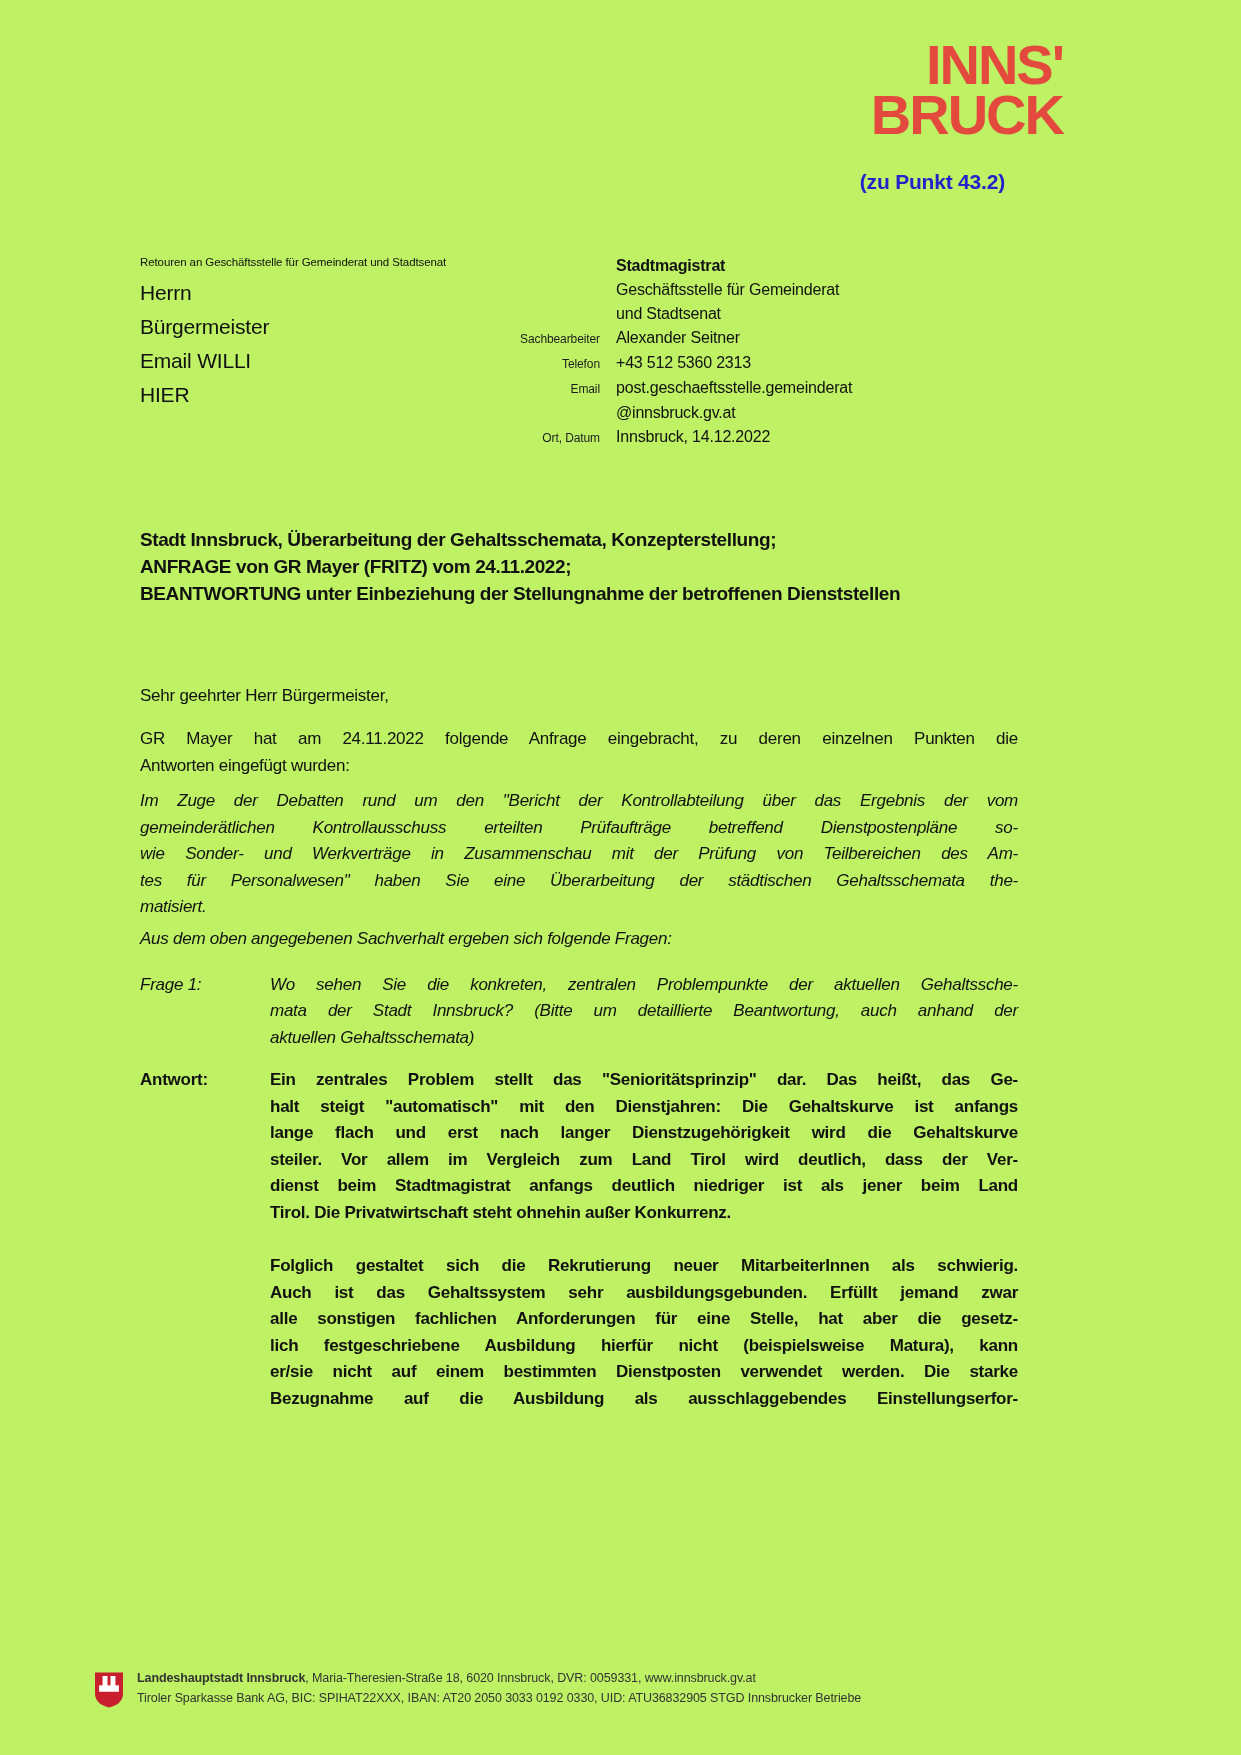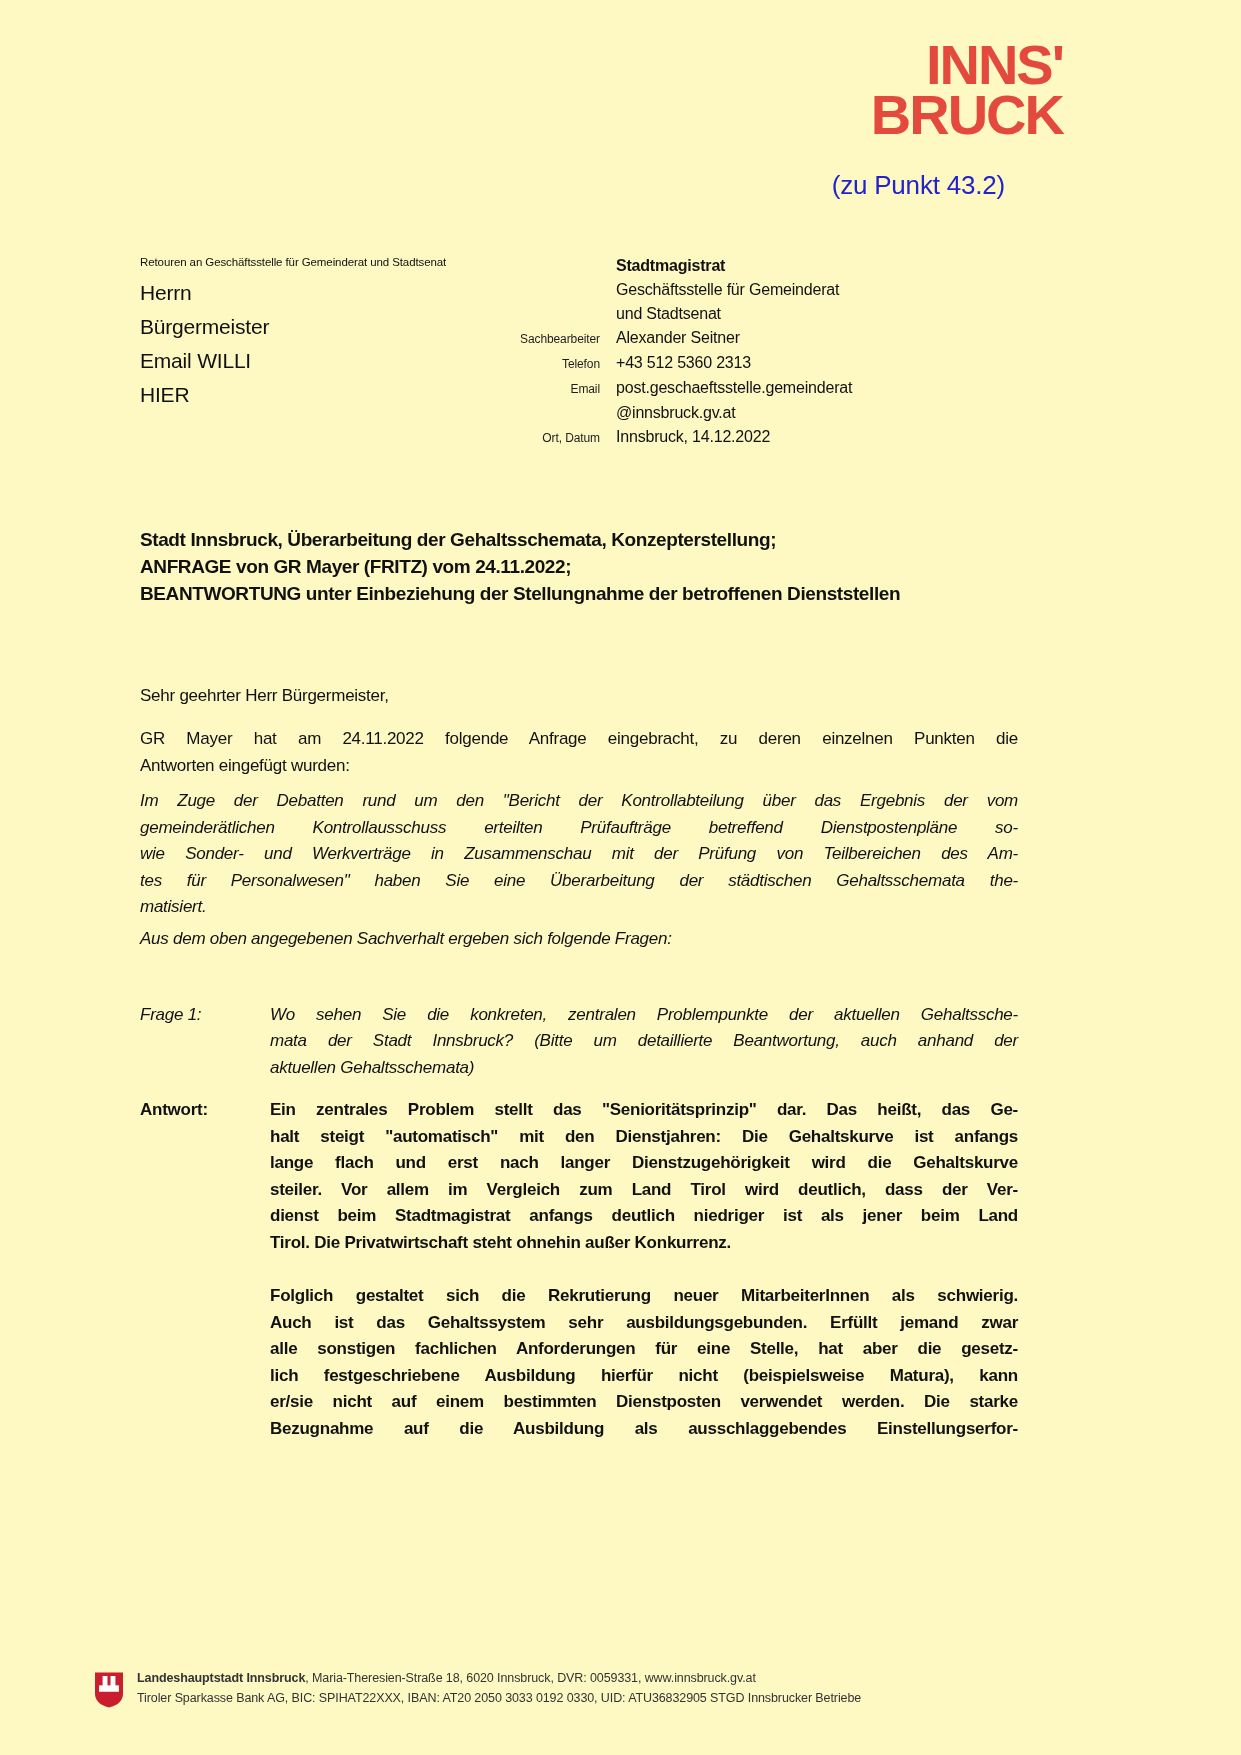--- a/index.html
+++ b/index.html
@@ -1,38 +1,39 @@
 <!DOCTYPE html>
 <html style="--logo-red: #e4493e; --annotation-blue: #2323cc; --footer-red: #c81e2e;"><head>
 <meta charset="utf-8">
 <style>
   html,body{margin:0;padding:0;background:#fff;}
   #page{
     position:relative;
     width:1241px;height:1755px;
-    background:#fef9c3;
+    background:#bef264;
     font-family:"Liberation Sans","DejaVu Sans",sans-serif;
     color:#111;
     overflow:hidden;
   }
   
   .logo{
     position:absolute;top:40px;right:178px;
     text-align:right;
     color:var(--logo-red,#e4493e);
     font-weight:800;
     font-size:56px;
     line-height:50px;
     letter-spacing:-2px;
   }
   .annotation{
     position:absolute;top:170px;right:236px;
     color:var(--annotation-blue,#2323cc);
-    font-size:26px;
+    font-size:21px;
     letter-spacing:-0.2px;
+    font-weight:bold;
   }
   
   .recipient{position:absolute;left:140px;top:256px;}
   .return-note{font-size:11.5px;letter-spacing:-0.1px;margin-bottom:8px;}
   .recipient-lines div{font-size:21px;line-height:34px;letter-spacing:-0.2px;}
   
   .sender{position:absolute;left:420px;top:254px;}
   .srow{display:flex;align-items:baseline;line-height:24px;}
   .slabel{
     width:180px;min-width:180px;text-align:right;padding-right:16px;
@@ -52,21 +53,21 @@
   }
   .salutation{margin:0;}
   .para{margin-top:16px;}
   .italic{font-style:italic;}
   .bold{font-weight:bold;}
   .jlines > div{text-align:justify;text-align-last:justify;}
   .jlines > div:last-child{text-align-last:left;}
   .jall > div{text-align:justify;text-align-last:justify;}
   .quote{margin-top:9px;line-height:26.5px;}
   .transition{margin-top:4px;}
-  .qa{display:flex;margin-top:50px;line-height:26.5px;}
+  .qa{display:flex;margin-top:20px;line-height:26.5px;}
   .qa.answer{margin-top:16px;}
   .qa-label{width:130px;min-width:130px;}
   .qa-content{flex:1;}
   .qa-content .p2{margin-top:27px;}
   
   .footer{position:absolute;left:95px;top:1668px;display:flex;align-items:center;}
   .coat{margin-top:4px;}
   .footer-text{margin-left:14px;font-size:12.5px;line-height:20px;color:#333;letter-spacing:-0.1px;}
   .footer-text .fbold{font-weight:bold;}
 </style>

